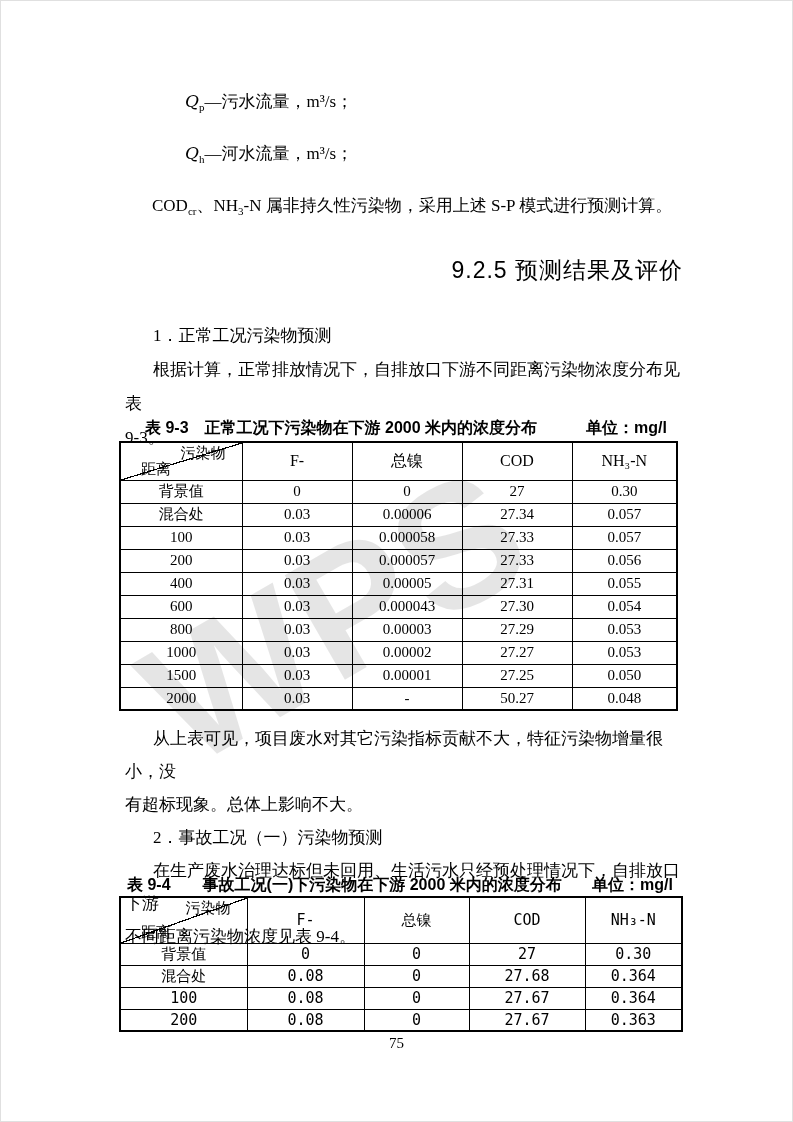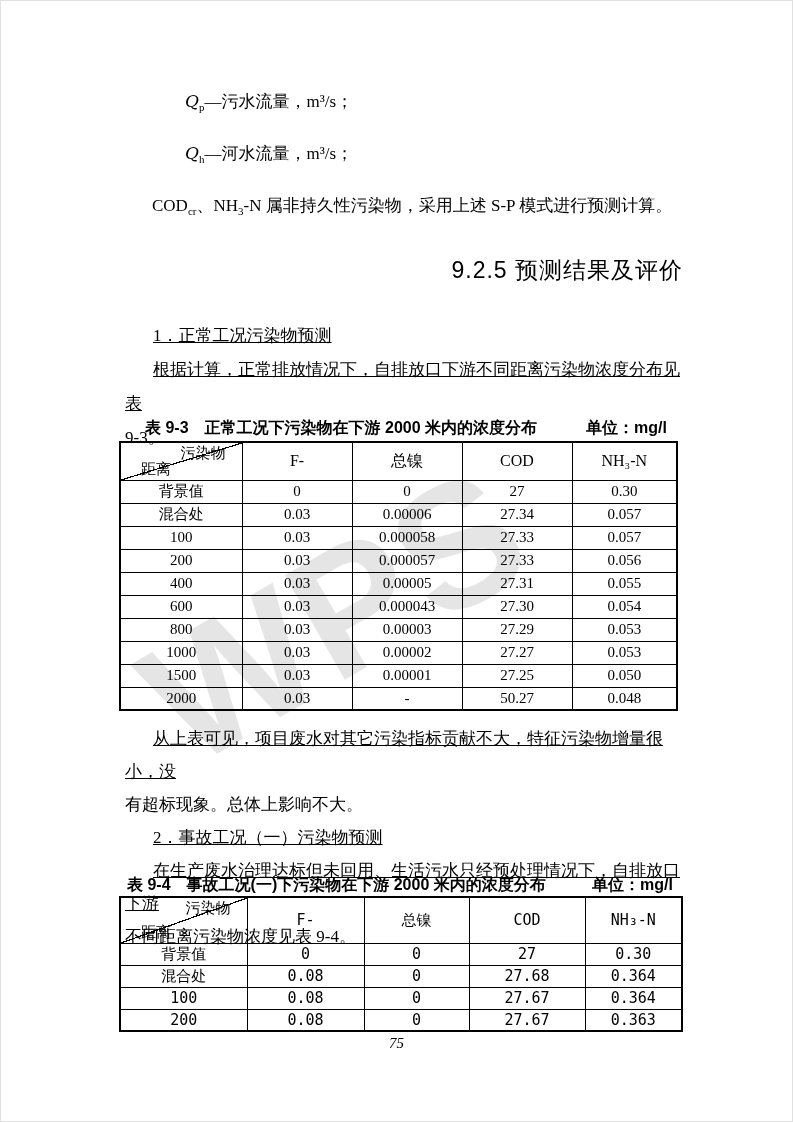--- a/index.html
+++ b/index.html
@@ -28,27 +28,27 @@
   .cod-line { padding-left:27px; line-height:28px; }
 
   
   .heading { top:254px; font-family:"Liberation Sans","DejaVu Sans",sans-serif;
              font-weight:normal; font-size:23px; letter-spacing:1px;text-align:right; }
 
   
   .para { font-size:17px; line-height:34px; }
   .para-1 { top:318px; }
   .para-mid { top:721px; line-height:33px; }
-  .indent { text-indent:28px;text-decoration:underline; }
+  .indent { text-indent:28px; }
 
   
   .caption { position:absolute; left:118px; width:558px; display:flex; align-items:center;
              font-family:"Liberation Sans","DejaVu Sans",sans-serif; font-weight:bold; font-size:16px; }
   .caption-93 { top:417px; padding:0 10px 0 26px; }
-  .caption-94 { top:874px; padding:0 4px 0 8px; }
+  .caption-94 { top:874px; padding:0 4px 0 8px;gap:16px; }
   .caption .cap-label { margin-right:16px;text-align:right; }
   .caption .cap-unit { margin-left:auto; font-weight:bold; }
 
   
   table { border-collapse:collapse; table-layout:fixed; background:transparent; }
   .tbl { position:absolute; }
   .tbl-93 { left:118px; top:440px; width:557px; }
   .tbl-94 { left:118px; top:895px; width:562px; }
   .tbl th, .tbl td { border:1px solid #000; text-align:center; vertical-align:middle; font-weight:normal; }
   .tbl { border:2px solid #000; }
@@ -62,21 +62,21 @@
   th.diag { position:relative; padding:16px;
     background:linear-gradient(to bottom right,
       transparent 0%, transparent calc(50% - 0.6px),
       #000 calc(50% - 0.6px), #000 calc(50% + 0.6px),
       transparent calc(50% + 0.6px), transparent 100%);
   }
   th.diag .diag-top { position:absolute; top:1px; right:16px; font-size:15px; }
   th.diag .diag-bottom { position:absolute; bottom:1px; left:20px; font-size:15px; }
 
   
-  .page-number { position:absolute; left:0; top:1034px; width:100%; text-align:center; font-size:15px;font-style:italic; }
+  .page-number { position:absolute; left:0; top:1034px; width:100%; text-align:center; font-size:15px; }
 </style>
 </head>
 <body>
 
 <div class="page">
 
   <div class="watermark">WPS</div>
 
   <div class="layer">
 

